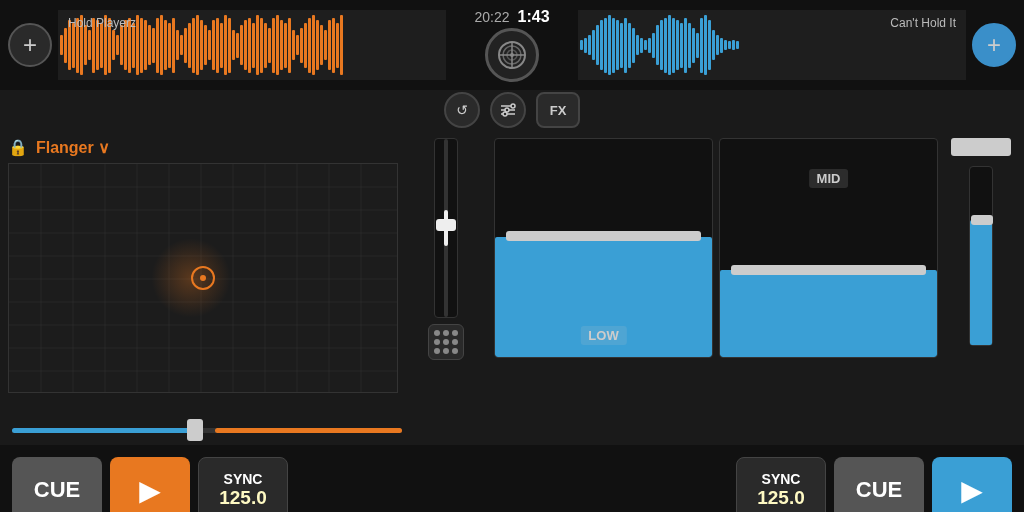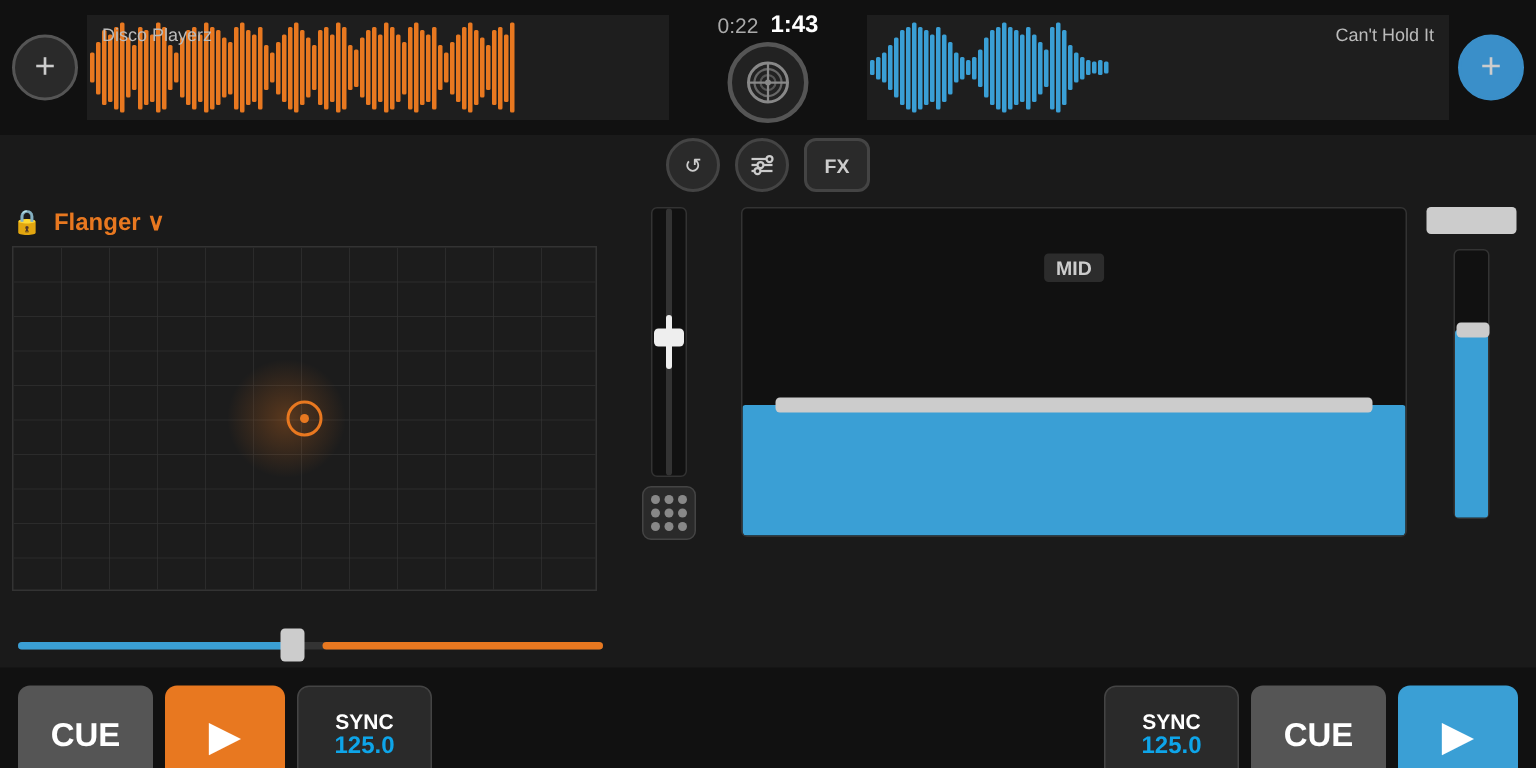--- a/index.html
+++ b/index.html
@@ -398,22 +398,22 @@
       font-weight: bold;
       color: #ccc;
       cursor: pointer;
       flex-shrink: 0;
     }
     .sync-label {
       font-size: 14px;
       color: #fff;
     }
     .sync-value {
-      font-size: 16px;
-      color: #0ea5e9;
+      font-size: 19px;
+      color: #fef9c3;
     }
     .spacer { flex: 1; }
 
     
     .vfader-right {
       width: 24px;
       height: 180px;
       background: #111;
       border: 1px solid #333;
       border-radius: 4px;
@@ -448,21 +448,21 @@
     }
   </style>
 </head>
 <body>
 
 <div class="top-bar">
   <div class="add-btn">
     <span>+</span>
   </div>
   <div class="waveform-left">
-    <span class="track-name">Disco Playerz</span>
+    <span class="track-name">Hold Playerz</span>
     <div class="waveform-bars-left">
 
       <div class="w-bar" style="height:20px"></div>
         <div class="w-bar" style="height:35px"></div>
         <div class="w-bar" style="height:50px"></div>
         <div class="w-bar" style="height:45px"></div>
         <div class="w-bar" style="height:55px"></div>
         <div class="w-bar" style="height:60px"></div>
         <div class="w-bar" style="height:40px"></div>
         <div class="w-bar" style="height:30px"></div>
@@ -526,21 +526,21 @@
         <div class="w-bar" style="height:40px"></div>
         <div class="w-bar" style="height:30px"></div>
         <div class="w-bar" style="height:50px"></div>
         <div class="w-bar" style="height:55px"></div>
         <div class="w-bar" style="height:45px"></div>
         <div class="w-bar" style="height:60px"></div>
     </div>
   </div>
   <div class="center-controls">
     <div class="time-display">
-      <span>0:22</span>
+      <span>20:22</span>
       <span class="time-remaining">1:43</span>
     </div>
     <div class="platters-btn">
       <svg viewBox="0 0 32 32" fill="none">
         <circle cx="16" cy="16" r="13" stroke="#888" stroke-width="2"></circle>
         <circle cx="16" cy="16" r="9" stroke="#666" stroke-width="1.5"></circle>
         <circle cx="16" cy="16" r="5" stroke="#555" stroke-width="1.5"></circle>
         <line x1="16" y1="3" x2="16" y2="29" stroke="#888" stroke-width="1.5"></line>
         <line x1="3" y1="16" x2="29" y2="16" stroke="#888" stroke-width="1.5"></line>
         <circle cx="16" cy="16" r="2" fill="#888"></circle>
@@ -681,20 +681,30 @@
           <div class="dot"></div>
         <div class="dot"></div>
           <div class="dot"></div>
           <div class="dot"></div>
       </div>
     </div>
   </div>
 
   <div class="eq-section">
 
+    <div class="eq-column">
+      <div class="eq-fader-container">
+
+        <div class="eq-fill" style="bottom:0;height:55%;"></div>
+
+        <div class="eq-label" style="bottom:12px;">LOW</div>
+
+        <div class="eq-fader-handle" style="top:42%;"></div>
+      </div>
+    </div>
 
     <div class="eq-column">
       <div class="eq-fader-container">
         <div class="eq-fill" style="bottom:0;height:40%;"></div>
         <div class="eq-label" style="top:30px;">MID</div>
         <div class="eq-fader-handle" style="top:58%;"></div>
       </div>
     </div>
 
   </div>

